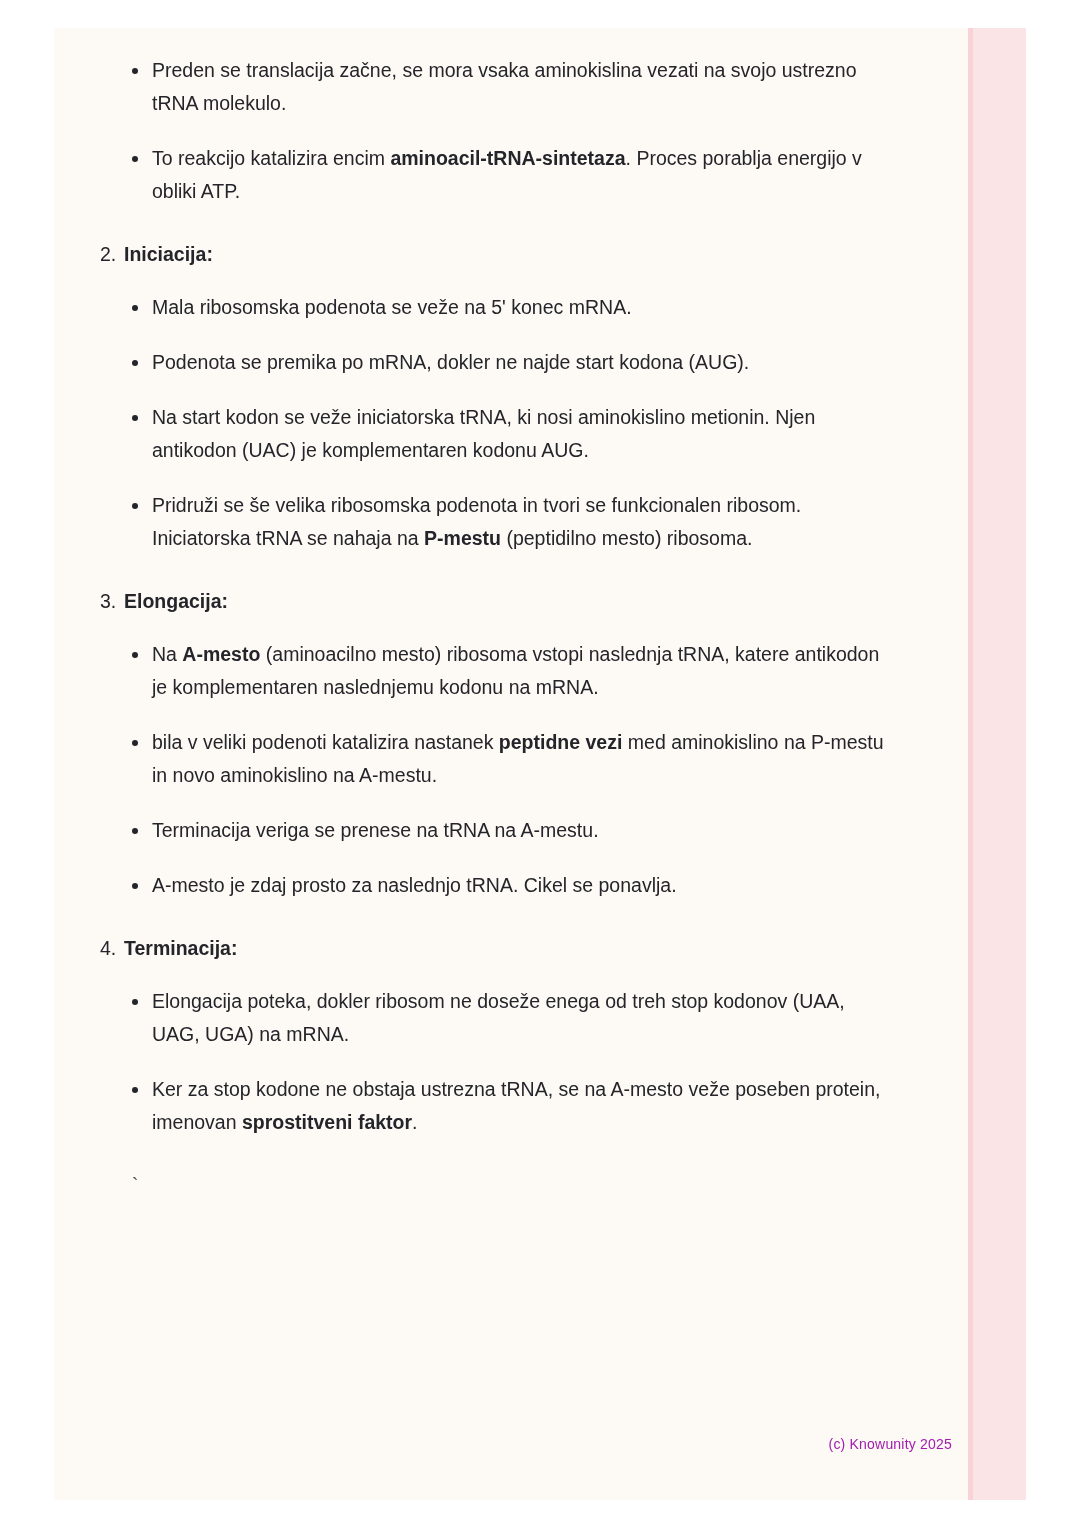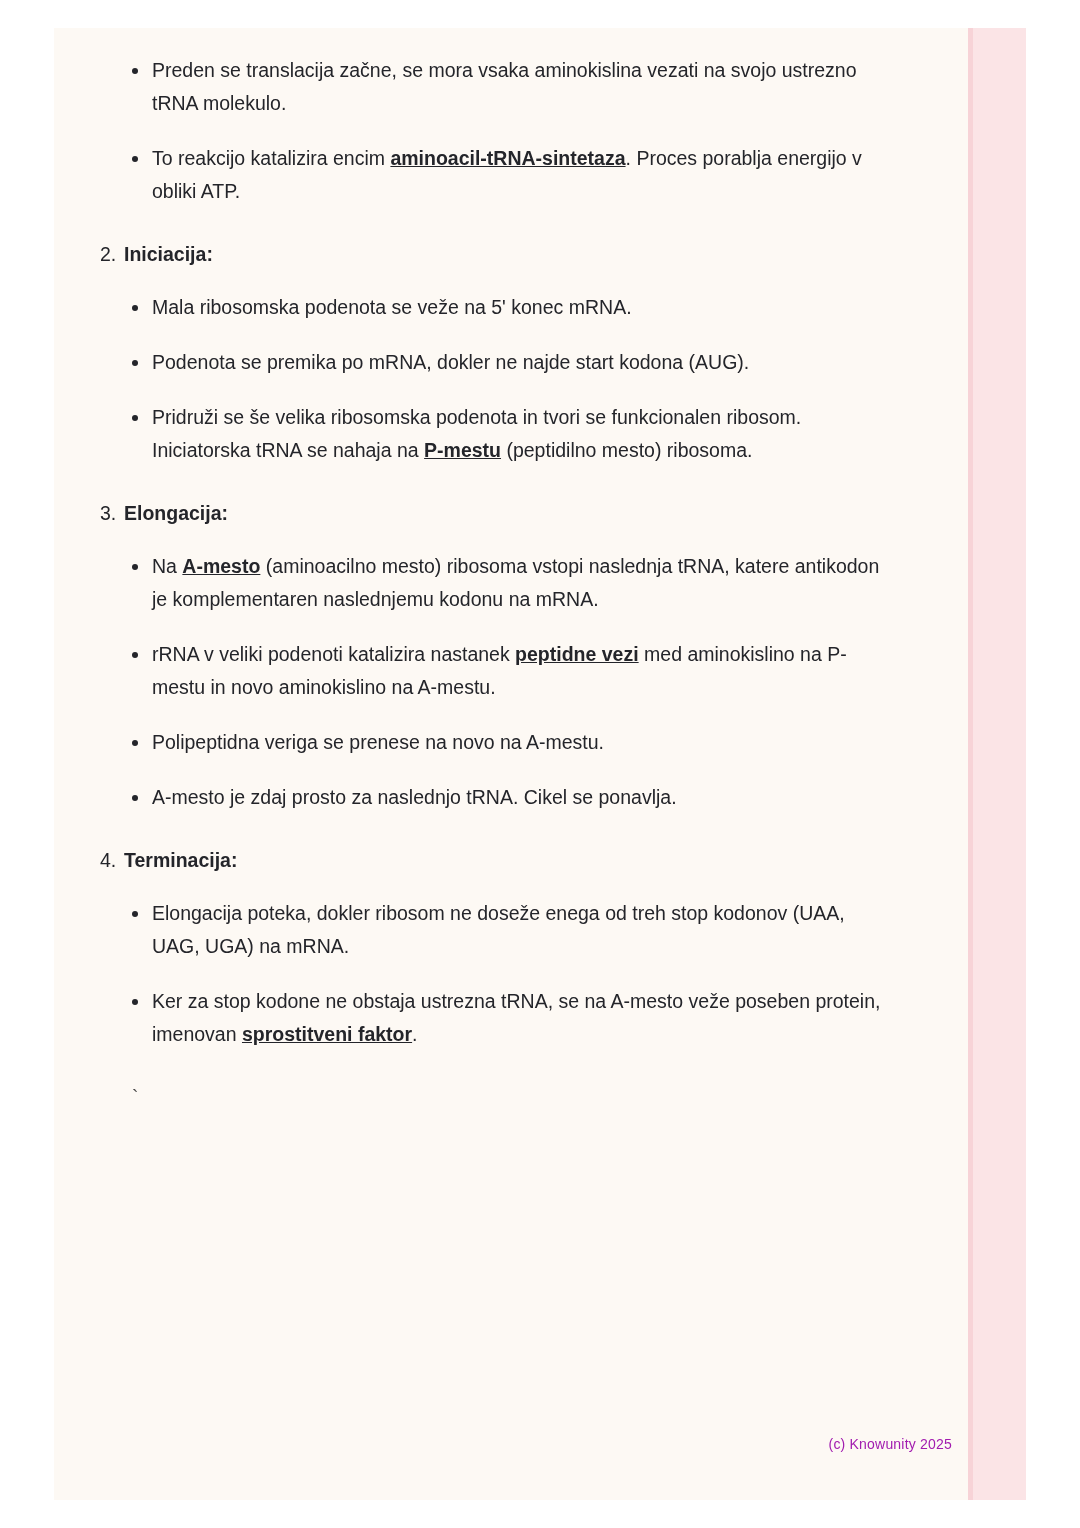--- a/index.html
+++ b/index.html
@@ -80,21 +80,20 @@
   .section-head .num {
     position: absolute;
     left: 0;
     top: 0;
   }
   .section-head .title {
     font-weight: bold;
   }
   b {
     font-weight: bold;
-    text-decoration: underline;
   }
   .tick {
     margin-top: 36px;
     padding-left: 32px;
     font-size: 19px;
     line-height: 20px;
     color: #4a4a4a;
   }
   .footer {
     position: absolute;
@@ -116,27 +115,28 @@
   <div class="content">
     <ul class="bullets" id="intro-list">
         <li><span>Preden se translacija začne, se mora vsaka aminokislina vezati na svojo ustrezno tRNA molekulo.</span></li>
         <li><span>To reakcijo katalizira encim </span><b>aminoacil-tRNA-sintetaza</b><span>. Proces porablja energijo v obliki ATP.</span></li>
       </ul>
     <div id="sections-container">
         <div class="section-head"><span class="num">2.</span><span class="title">Iniciacija:</span></div>
         <ul class="bullets">
           <li><span>Mala ribosomska podenota se veže na 5' konec mRNA.</span></li>
           <li><span>Podenota se premika po mRNA, dokler ne najde start kodona (AUG).</span></li>
+          <li><span>Na start kodon se veže iniciatorska tRNA, ki nosi aminokislino metionin. Njen antikodon (UAC) je komplementaren kodonu AUG.</span></li>
           <li><span>Pridruži se še velika ribosomska podenota in tvori se funkcionalen ribosom. Iniciatorska tRNA se nahaja na </span><b>P-mestu</b><span> (peptidilno mesto) ribosoma.</span></li>
         </ul>
         <div class="section-head"><span class="num">3.</span><span class="title">Elongacija:</span></div>
         <ul class="bullets">
           <li><span>Na </span><b>A-mesto</b><span> (aminoacilno mesto) ribosoma vstopi naslednja tRNA, katere antikodon je komplementaren naslednjemu kodonu na mRNA.</span></li>
-          <li><span>rRNA v veliki podenoti katalizira nastanek </span><b>peptidne vezi</b><span> med aminokislino na P-mestu in novo aminokislino na A-mestu.</span></li>
-          <li><span>Polipeptidna veriga se prenese na novo na A-mestu.</span></li>
+          <li><span>bila v veliki podenoti katalizira nastanek </span><b>peptidne vezi</b><span> med aminokislino na P-mestu in novo aminokislino na A-mestu.</span></li>
+          <li><span>Terminacija veriga se prenese na tRNA na A-mestu.</span></li>
           <li><span>A-mesto je zdaj prosto za naslednjo tRNA. Cikel se ponavlja.</span></li>
         </ul>
         <div class="section-head"><span class="num">4.</span><span class="title">Terminacija:</span></div>
         <ul class="bullets">
           <li><span>Elongacija poteka, dokler ribosom ne doseže enega od treh stop kodonov (UAA, UAG, UGA) na mRNA.</span></li>
           <li><span>Ker za stop kodone ne obstaja ustrezna tRNA, se na A-mesto veže poseben protein, imenovan </span><b>sprostitveni faktor</b><span>.</span></li>
         </ul>
       </div>
     <div class="tick">`</div>
   </div>

